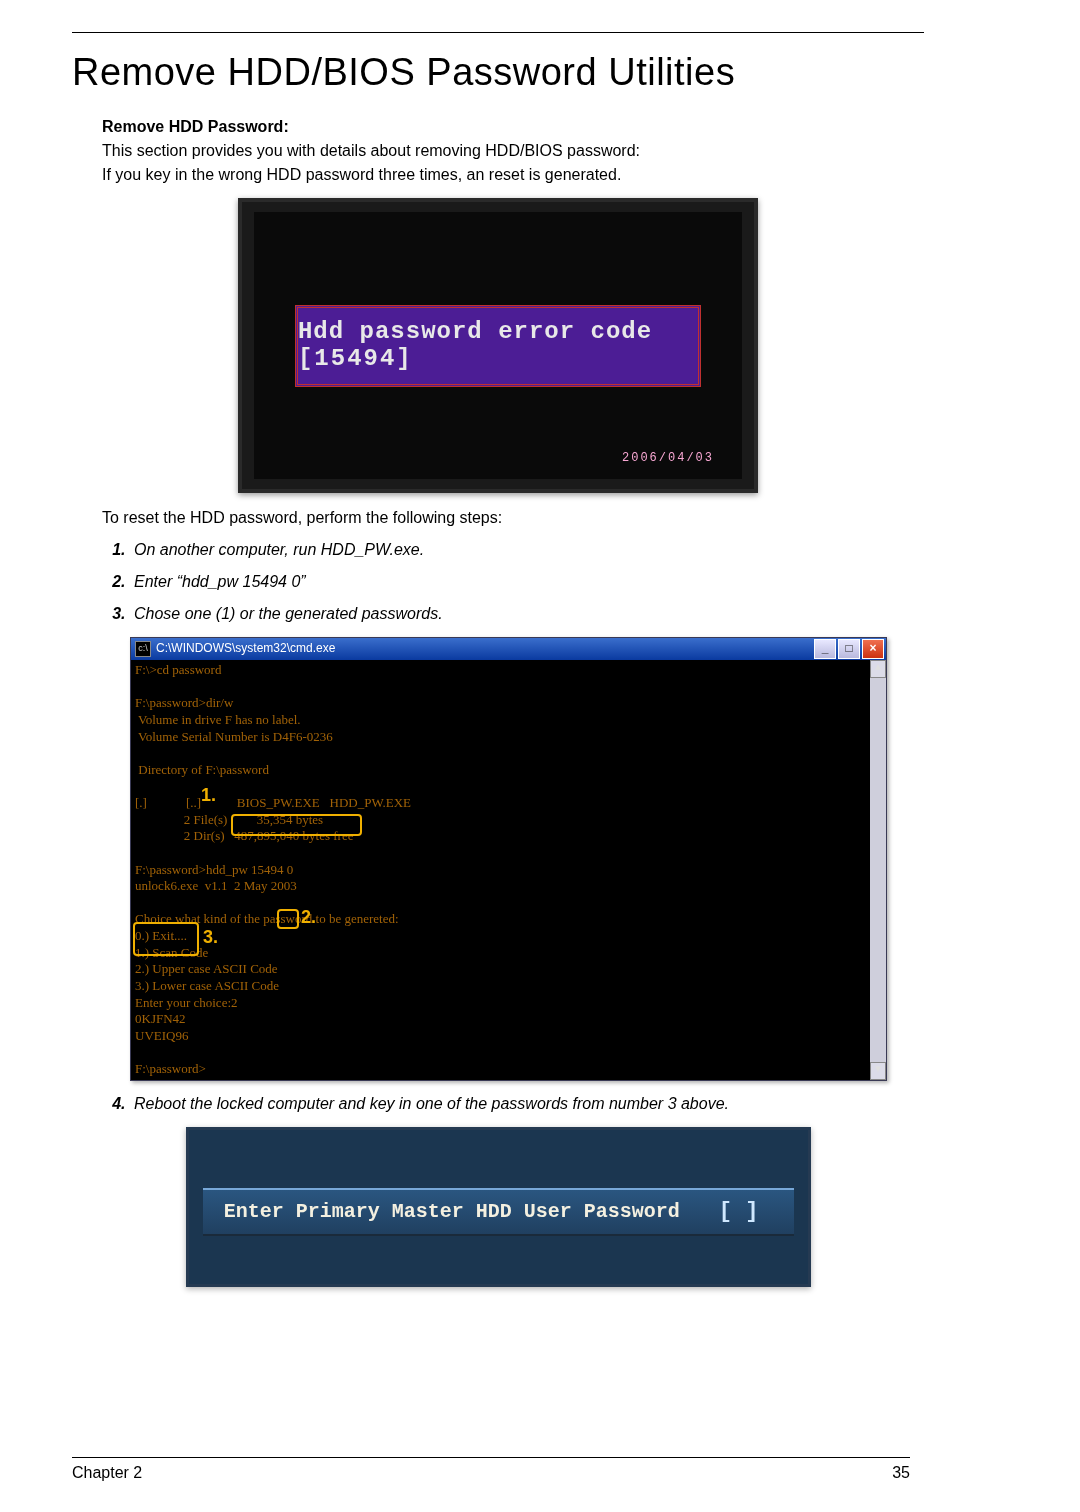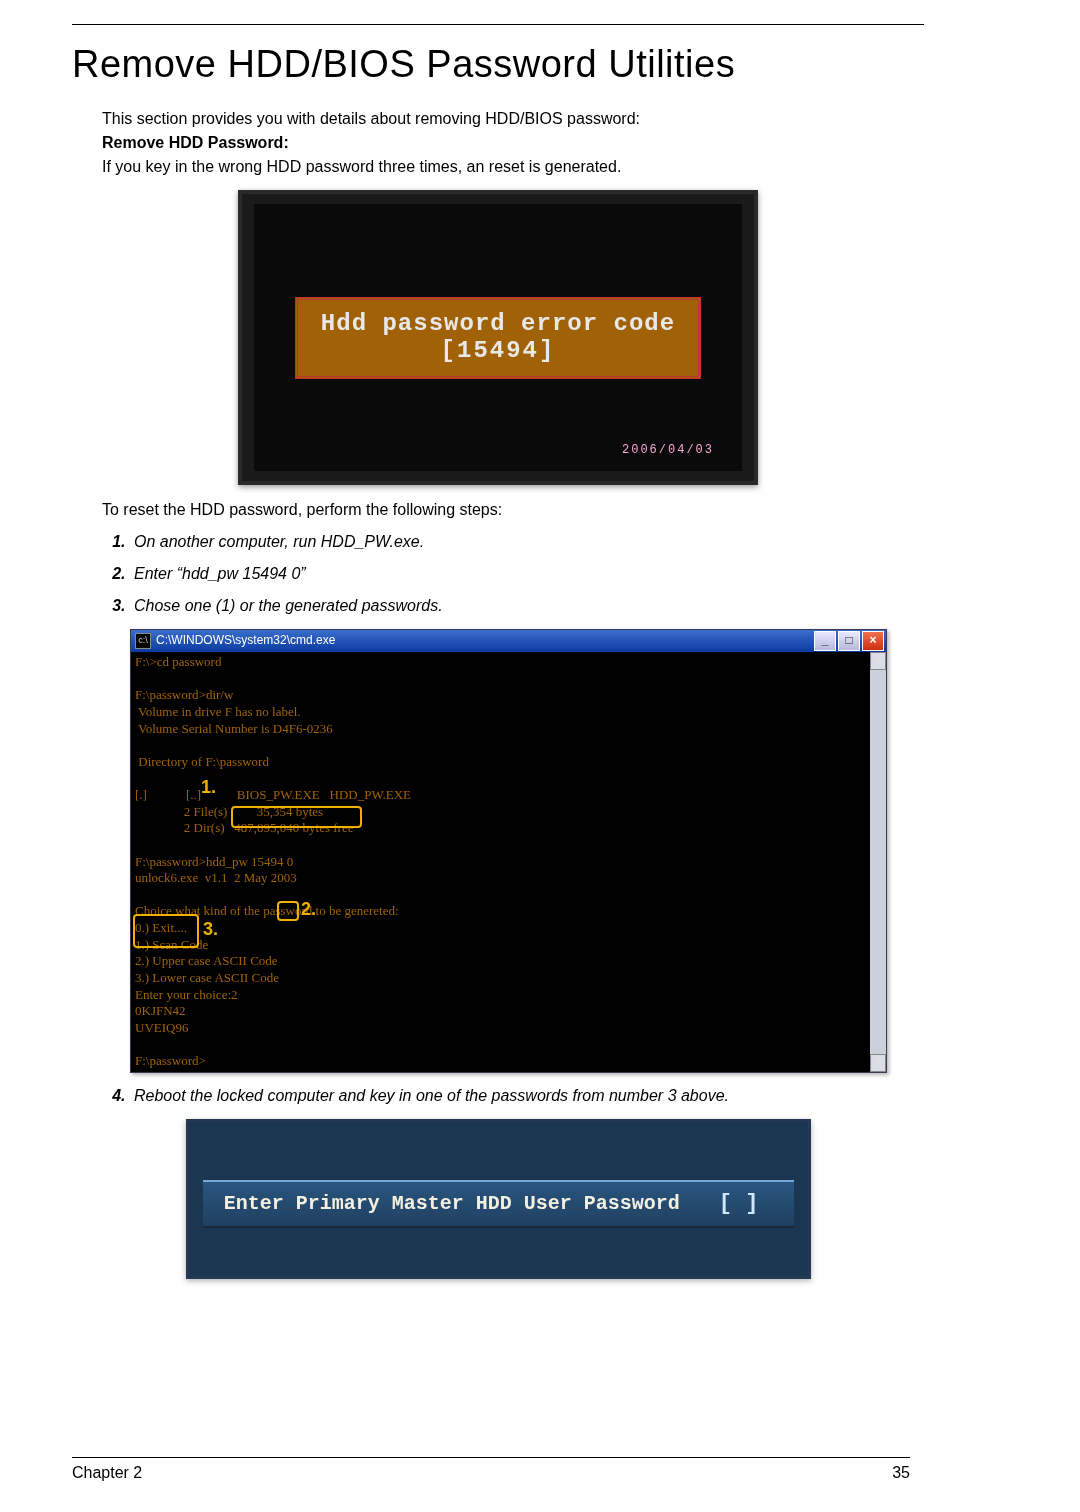--- a/index.html
+++ b/index.html
@@ -5,21 +5,21 @@
   body {
     margin: 0;
     font-family: Arial, Helvetica, sans-serif;
     background: #fff;
     color: #000;
   }
   .page {
     width: 996px;
     height: 1512px;
     box-sizing: border-box;
-    padding: 24px 72px 30px 72px;
+    padding: 32px 72px 30px 72px;
     position: relative;
   }
   .rule {
     border: none;
     border-top: 1px solid #000;
     margin: 0 0 18px 0;
   }
   h1 {
     font-size: 38px;
     font-weight: 400;
@@ -61,22 +61,22 @@
     box-shadow: 0 2px 6px rgba(0,0,0,0.4);
   }
   .fig1-inner {
     position: absolute; top:10px; bottom:10px; left:12px; right:12px;
     background: #0a0a0a;
     display: flex; flex-direction: column; justify-content: center; align-items: center;
   }
   .fig1-box {
     width: 82%;
     border: 3px double #c03030;
-    background: #a16207;
-    text-align: center;
+    background: #4c1d95;
+    text-align: left;
     padding: 10px 0 12px 0;
     font-family: "Courier New", monospace;
     font-weight: bold;
     font-size: 24px;
     color: #e8e8e8;
     letter-spacing: 1px;
   }
   .fig1-box .line2 { letter-spacing: 2px; }
   .fig1-date {
     position: absolute;
@@ -185,22 +185,22 @@
 </style>
 </head>
 <body>
 
 <div class="page">
   <hr class="rule">
 
   <h1>Remove HDD/BIOS Password Utilities</h1>
 
   <div class="indent">
+    <p class="body-text bold">Remove HDD Password:</p>
     <p class="body-text">This section provides you with details about removing HDD/BIOS password:</p>
-    <p class="body-text bold">Remove HDD Password:</p>
     <p class="body-text">If you key in the wrong HDD password three times, an reset is generated.</p>
   </div>
 
   <div class="fig1">
     <div class="fig1-inner">
       <div class="fig1-box">
         <div class="line1">Hdd password error code</div>
         <div class="line2">[15494]</div>
       </div>
       <div class="fig1-date">2006/04/03</div>

